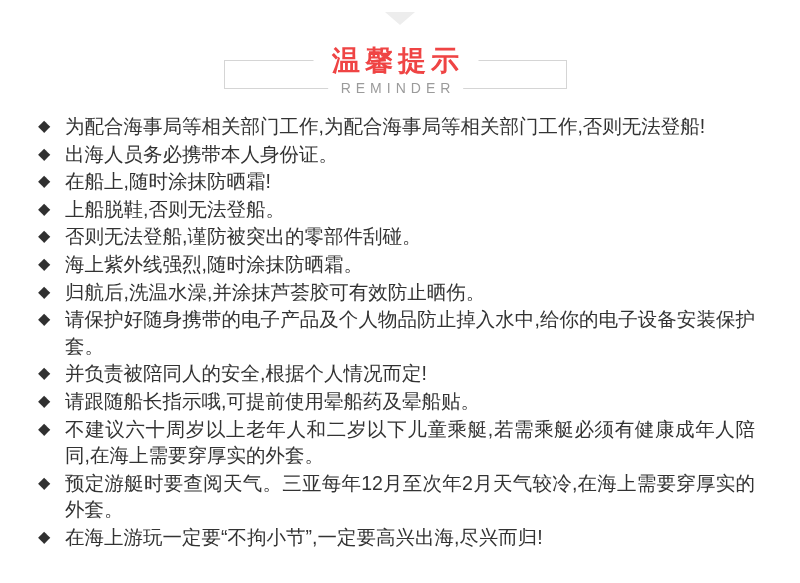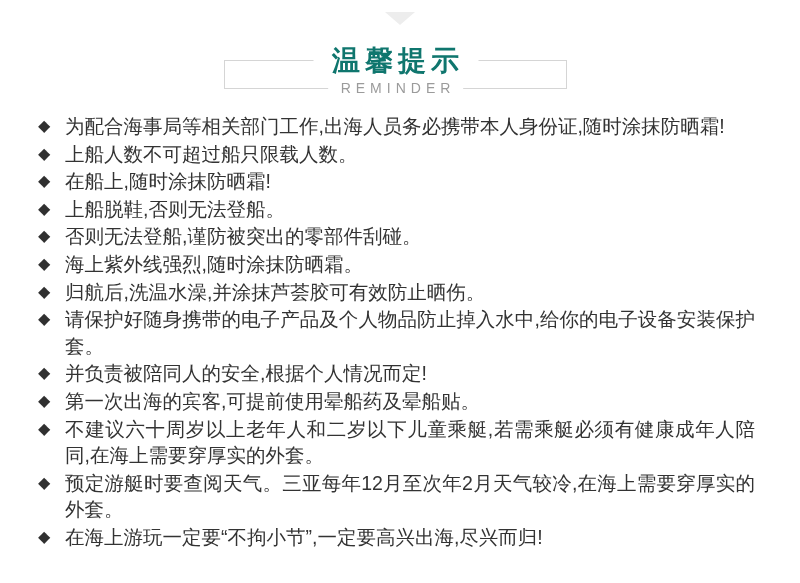--- a/index.html
+++ b/index.html
@@ -31,21 +31,21 @@
   }
   .header-title {
     position: absolute;
     top: 0; left: 50%;
     transform: translate(-50%, -50%);
     background: #ffffff;
     padding: 0 14px 0 19px;
     white-space: nowrap;
     font-size: 28px;
     font-weight: bold;
-    color: #0f766e;
+    color: #ef4444;
     letter-spacing: 5px;
   }
   .header-subtitle {
     position: absolute;
     bottom: 0; left: 50%;
     transform: translate(-50%, 50%);
     background: #ffffff;
     padding: 0 8px 0 13px;
     white-space: nowrap;
     font-size: 14px;
@@ -88,26 +88,26 @@
   <div class="arrow-down"></div>
 
   <div class="header-box">
     <div class="header-title">温馨提示</div>
     <div class="header-subtitle">REMINDER</div>
   </div>
 
   <ul class="reminder-list">
     <li class="reminder-item">
       <span class="bullet">◆</span>
-      <span>为配合海事局等相关部门工作,出海人员务必携带本人身份证,随时涂抹防晒霜!</span>
+      <span>为配合海事局等相关部门工作,为配合海事局等相关部门工作,否则无法登船!</span>
     </li>
 
     <li class="reminder-item">
       <span class="bullet">◆</span>
-      <span>上船人数不可超过船只限载人数。</span>
+      <span>出海人员务必携带本人身份证。</span>
     </li>
 
     <li class="reminder-item">
       <span class="bullet">◆</span>
       <span>在船上,随时涂抹防晒霜!</span>
     </li>
 
     <li class="reminder-item">
       <span class="bullet">◆</span>
       <span>上船脱鞋,否则无法登船。</span>
@@ -133,21 +133,21 @@
       <span>请保护好随身携带的电子产品及个人物品防止掉入水中,给你的电子设备安装保护套。</span>
     </li>
 
     <li class="reminder-item">
       <span class="bullet">◆</span>
       <span>并负责被陪同人的安全,根据个人情况而定!</span>
     </li>
 
     <li class="reminder-item">
       <span class="bullet">◆</span>
-      <span>第一次出海的宾客,可提前使用晕船药及晕船贴。</span>
+      <span>请跟随船长指示哦,可提前使用晕船药及晕船贴。</span>
     </li>
 
     <li class="reminder-item">
       <span class="bullet">◆</span>
       <span>不建议六十周岁以上老年人和二岁以下儿童乘艇,若需乘艇必须有健康成年人陪同,在海上需要穿厚实的外套。</span>
     </li>
 
     <li class="reminder-item">
       <span class="bullet">◆</span>
       <span>预定游艇时要查阅天气。三亚每年12月至次年2月天气较冷,在海上需要穿厚实的外套。</span>

